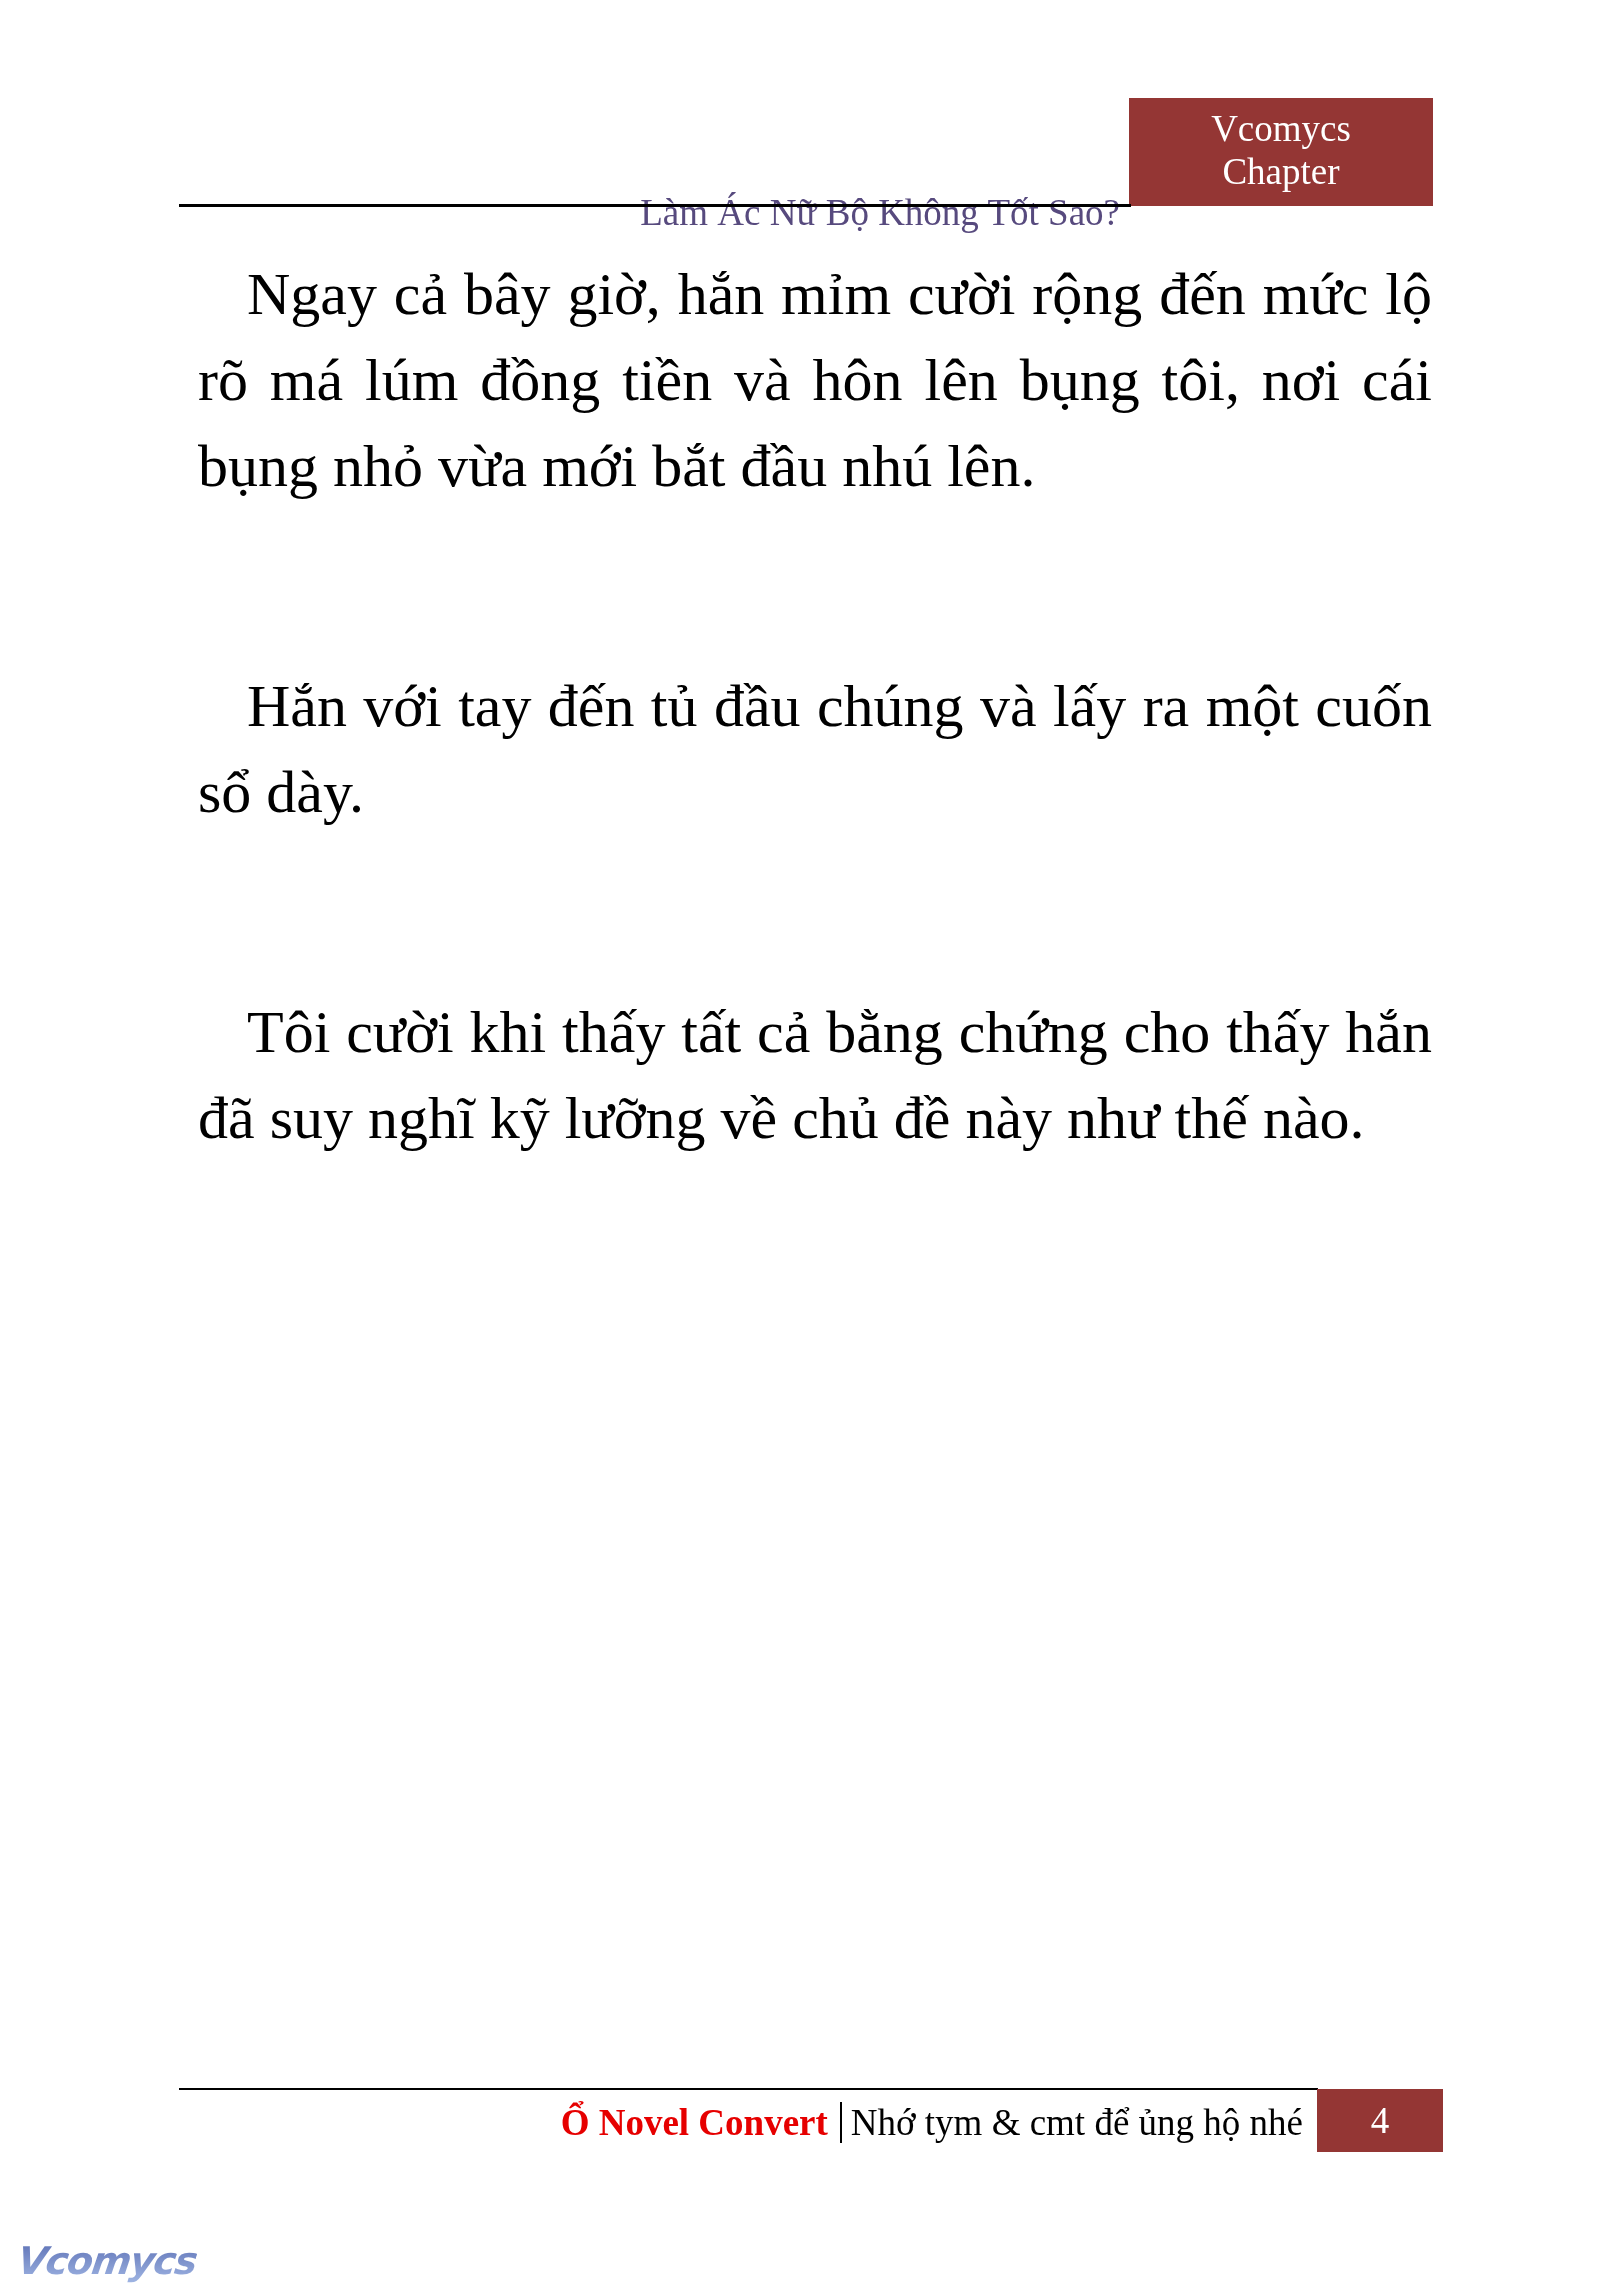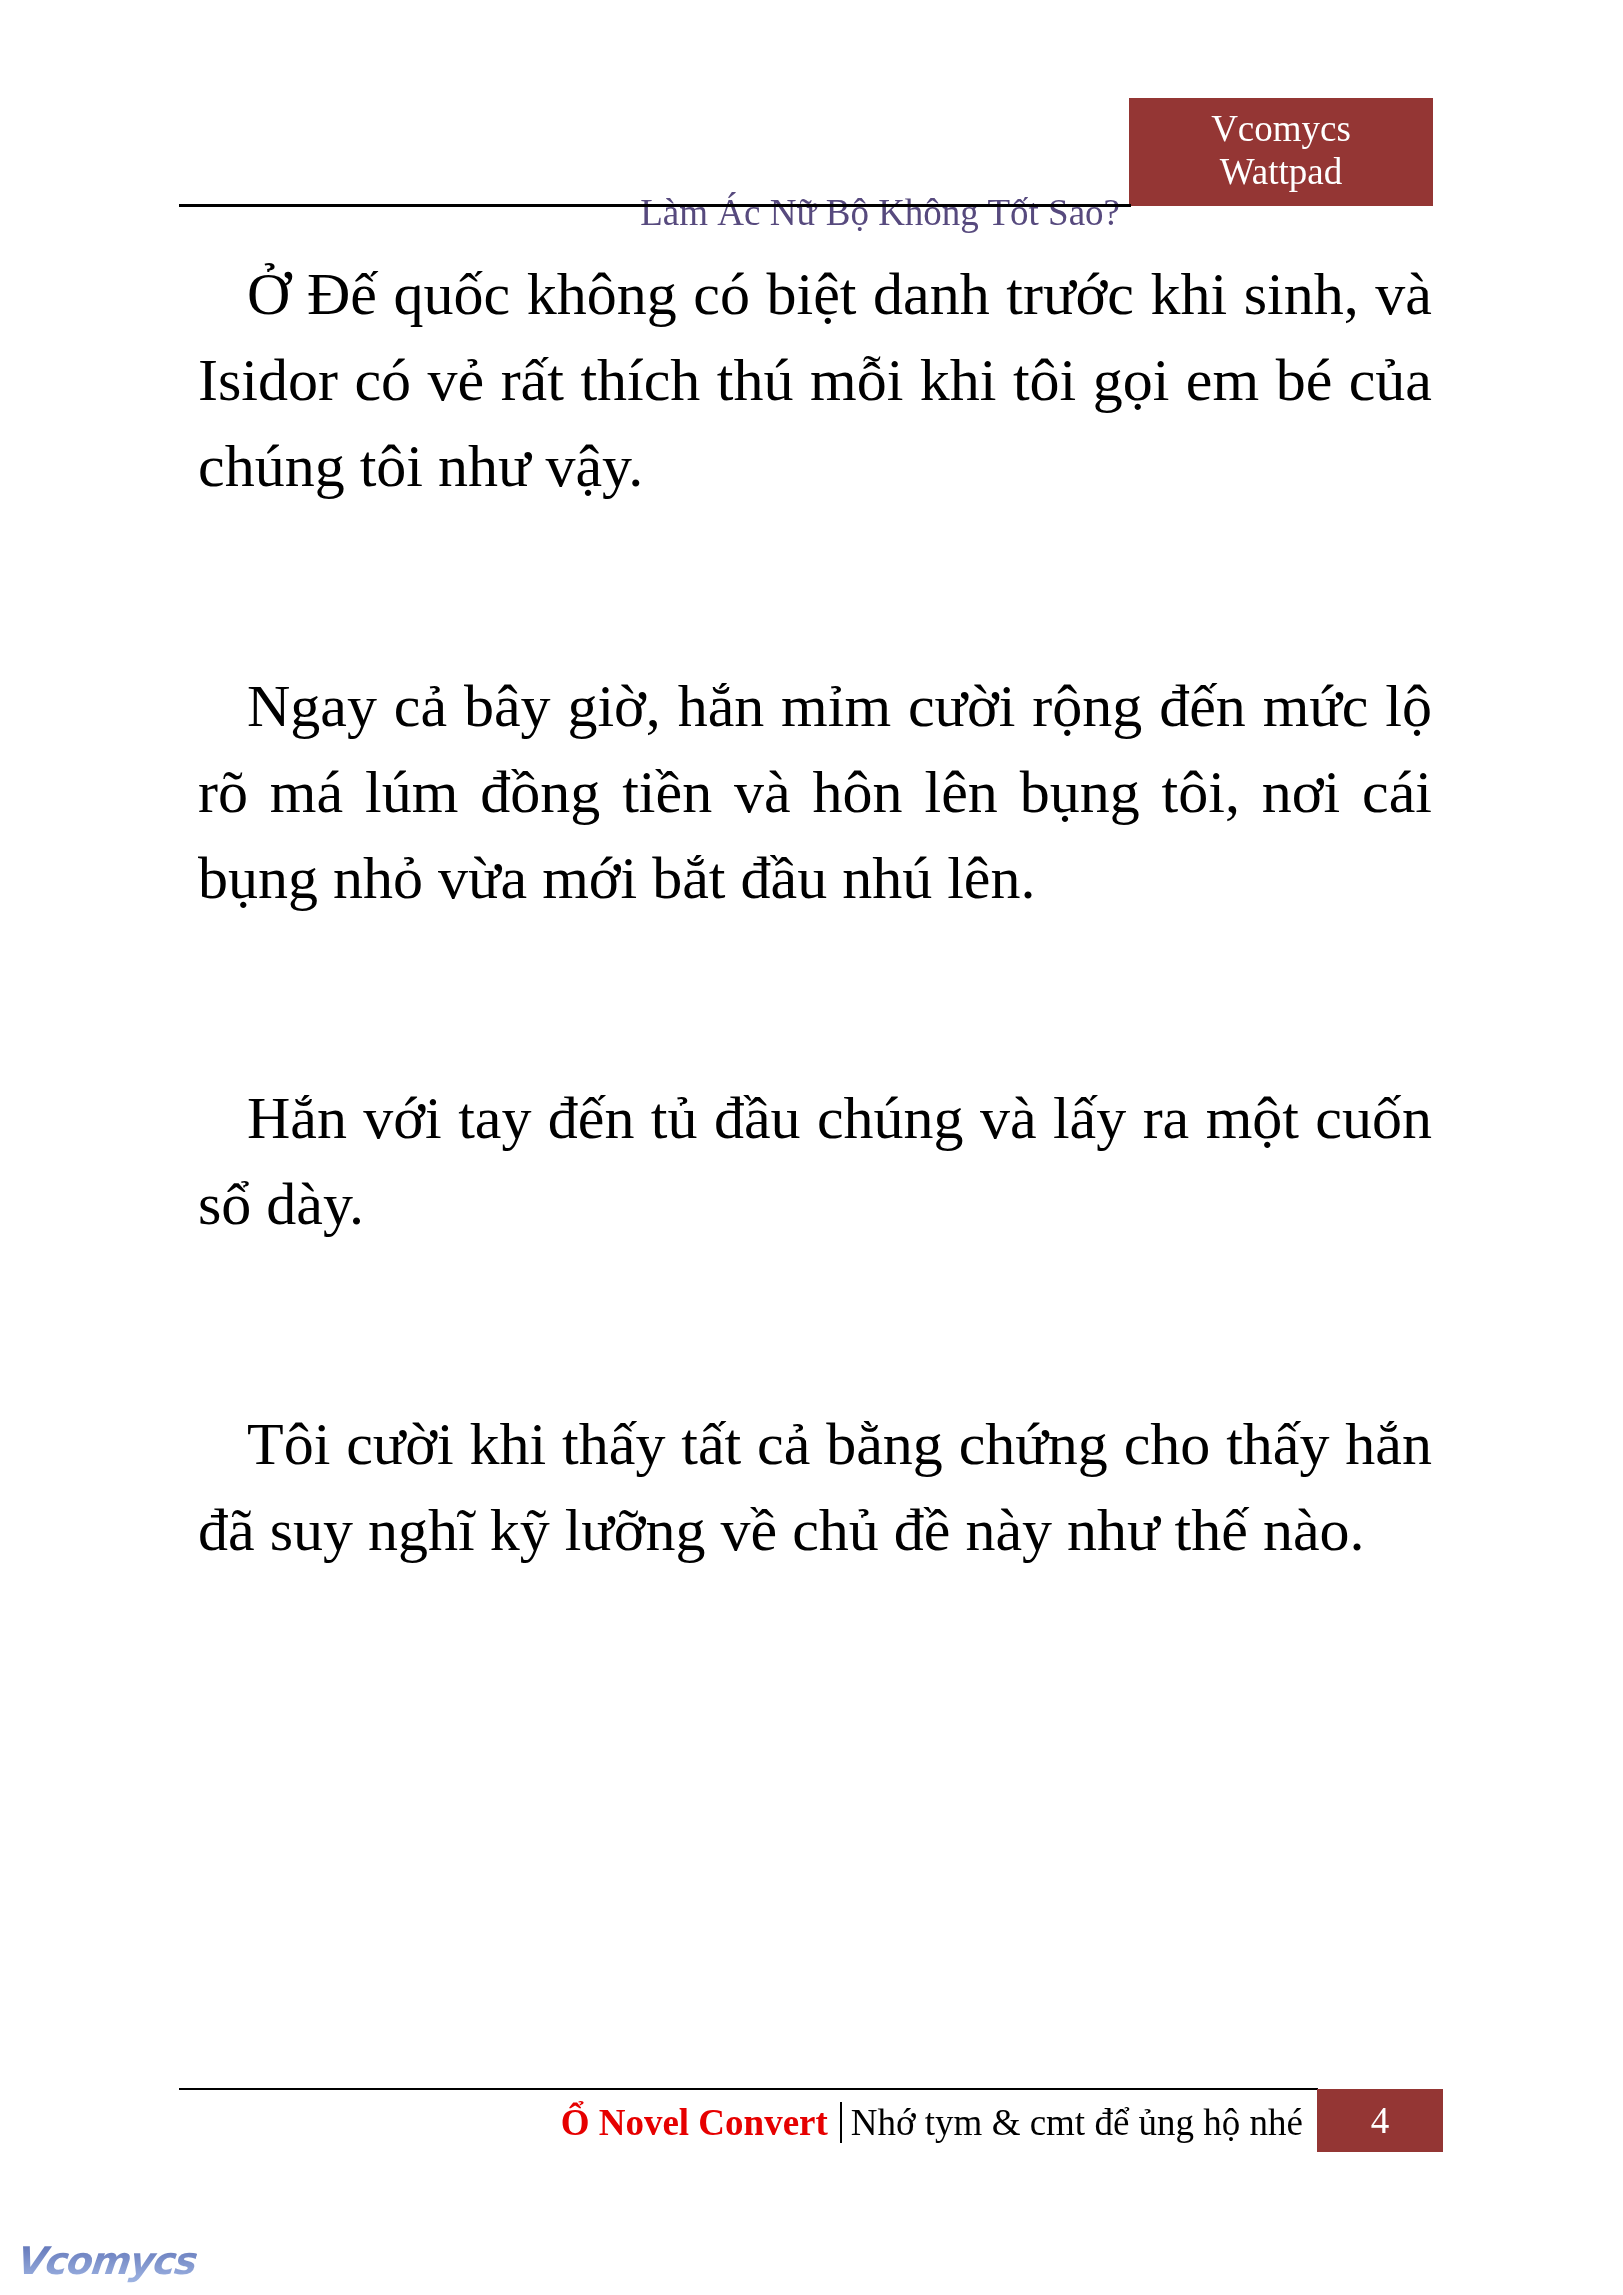--- a/index.html
+++ b/index.html
@@ -127,26 +127,25 @@
   }
 </style>
 </head>
 <body>
 
 <div class="header-title-block">
   <div>Làm Ác Nữ Bộ Không Tốt Sao?</div>
 </div>
 <div class="header-badge">
   <div>Vcomycs</div>
-  <div>Wattpad</div>
+  <div>Chapter</div>
 </div>
 <div class="header-rule"></div>
 
 <div class="content">
-  <p>Ở Đế quốc không có biệt danh trước khi sinh, và Isidor có vẻ rất thích thú mỗi khi tôi gọi em bé của chúng tôi như vậy.</p>
   <p>Ngay cả bây giờ, hắn mỉm cười rộng đến mức lộ rõ má lúm đồng tiền và hôn lên bụng tôi, nơi cái bụng nhỏ vừa mới bắt đầu nhú lên.</p>
   <p>Hắn với tay đến tủ đầu chúng và lấy ra một cuốn sổ dày.</p>
   <p>Tôi cười khi thấy tất cả bằng chứng cho thấy hắn đã suy nghĩ kỹ lưỡng về chủ đề này như thế nào.</p>
 </div>
 
 <div class="footer-rule"></div>
 <div class="footer-text">
   <span class="footer-brand">Ổ Novel Convert</span><span class="footer-sep"></span><span>Nhớ tym &amp; cmt để ủng hộ nhé</span>
 </div>
 <div class="page-badge">

